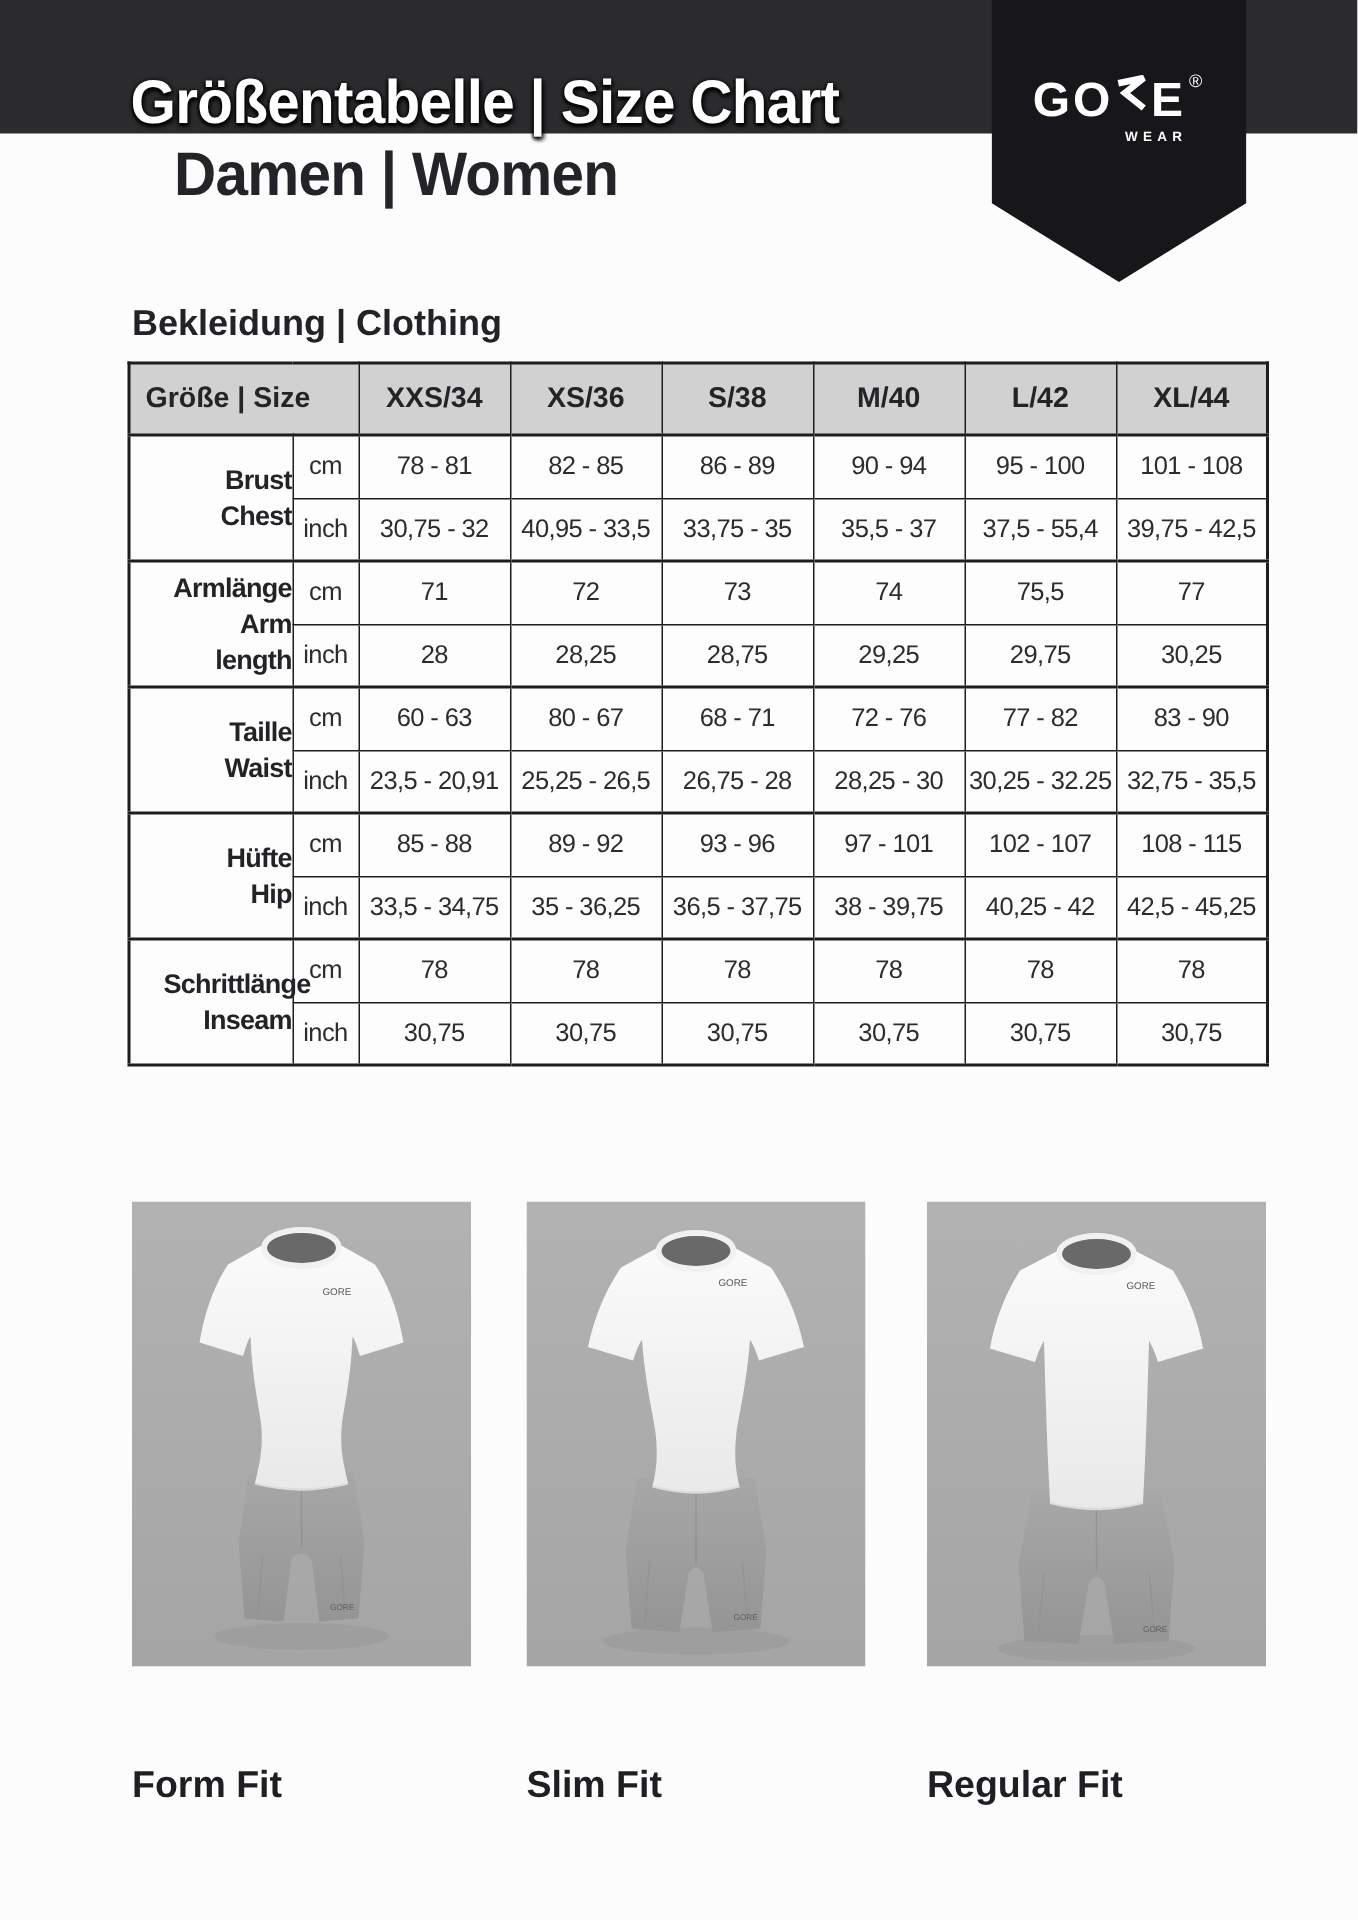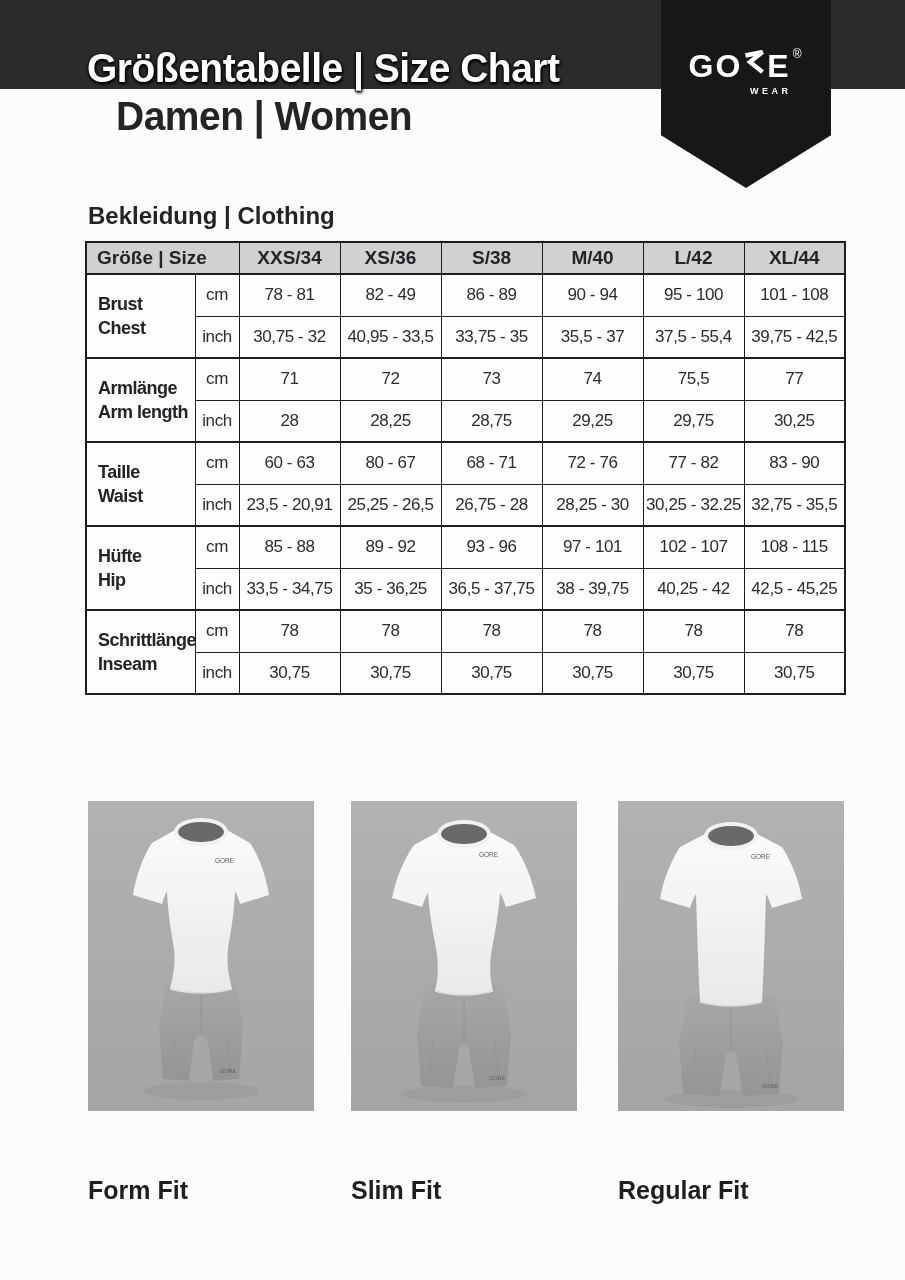--- a/index.html
+++ b/index.html
@@ -70,34 +70,34 @@
   table.size-table {
     position:absolute; left:85px; top:241px;
     width:760px; border-collapse:collapse; table-layout:fixed;
     border:2px solid #1d1d1f;
     background:#fdfdfd;
   }
   .size-table col.c-label { width:109px; }
   .size-table col.c-unit  { width:44px; }
   .size-table col.c-data  { width:101px; }
   .size-table th {
-    height:32px; background:#d1d1d1;
+    height:48px; background:#d1d1d1;
     font-size:19px; font-weight:700; color:#242428;
     border-bottom:2px solid #1d1d1f;
     border-left:1px solid #1d1d1f;
     text-align:center;
   }
   .size-table th.size-head { text-align:left; padding-left:10px; border-left:none; }
   .size-table td {
     height:42px; text-align:center; vertical-align:middle;
     font-size:17px; letter-spacing:-0.4px; color:#2c2c30;
     border-left:1px solid #1d1d1f;
   }
   .size-table td.row-label {
-    text-align:left; padding-left:11px;
+    text-align:right; padding-left:22px;
     font-size:18px; font-weight:700; letter-spacing:-0.5px;
     line-height:1.35; color:#232327;
     border-left:none; border-bottom:2px solid #1d1d1f;
   }
   .size-table td.row-label span { display:block; }
   tr.cm-row td { border-bottom:1px solid #1d1d1f; }
   tr.inch-row td { border-bottom:2px solid #1d1d1f; }
 
   
   .fit-figure { position:absolute; top:801px; width:226px; height:310px; }
@@ -156,21 +156,21 @@
     <th>XL/44</th>
   </tr>
 
   <tr class="cm-row">
     <td class="row-label" rowspan="2">
       <span>Brust</span>
       <span>Chest</span>
     </td>
     <td class="unit">cm</td>
     <td>78 - 81</td>
-    <td>82 - 49</td>
+    <td>82 - 85</td>
     <td>86 - 89</td>
     <td>90 - 94</td>
     <td>95 - 100</td>
     <td>101 - 108</td>
   </tr>
   <tr class="inch-row">
     <td class="unit">inch</td>
     <td>30,75 - 32</td>
     <td>40,95 - 33,5</td>
     <td>33,75 - 35</td>

